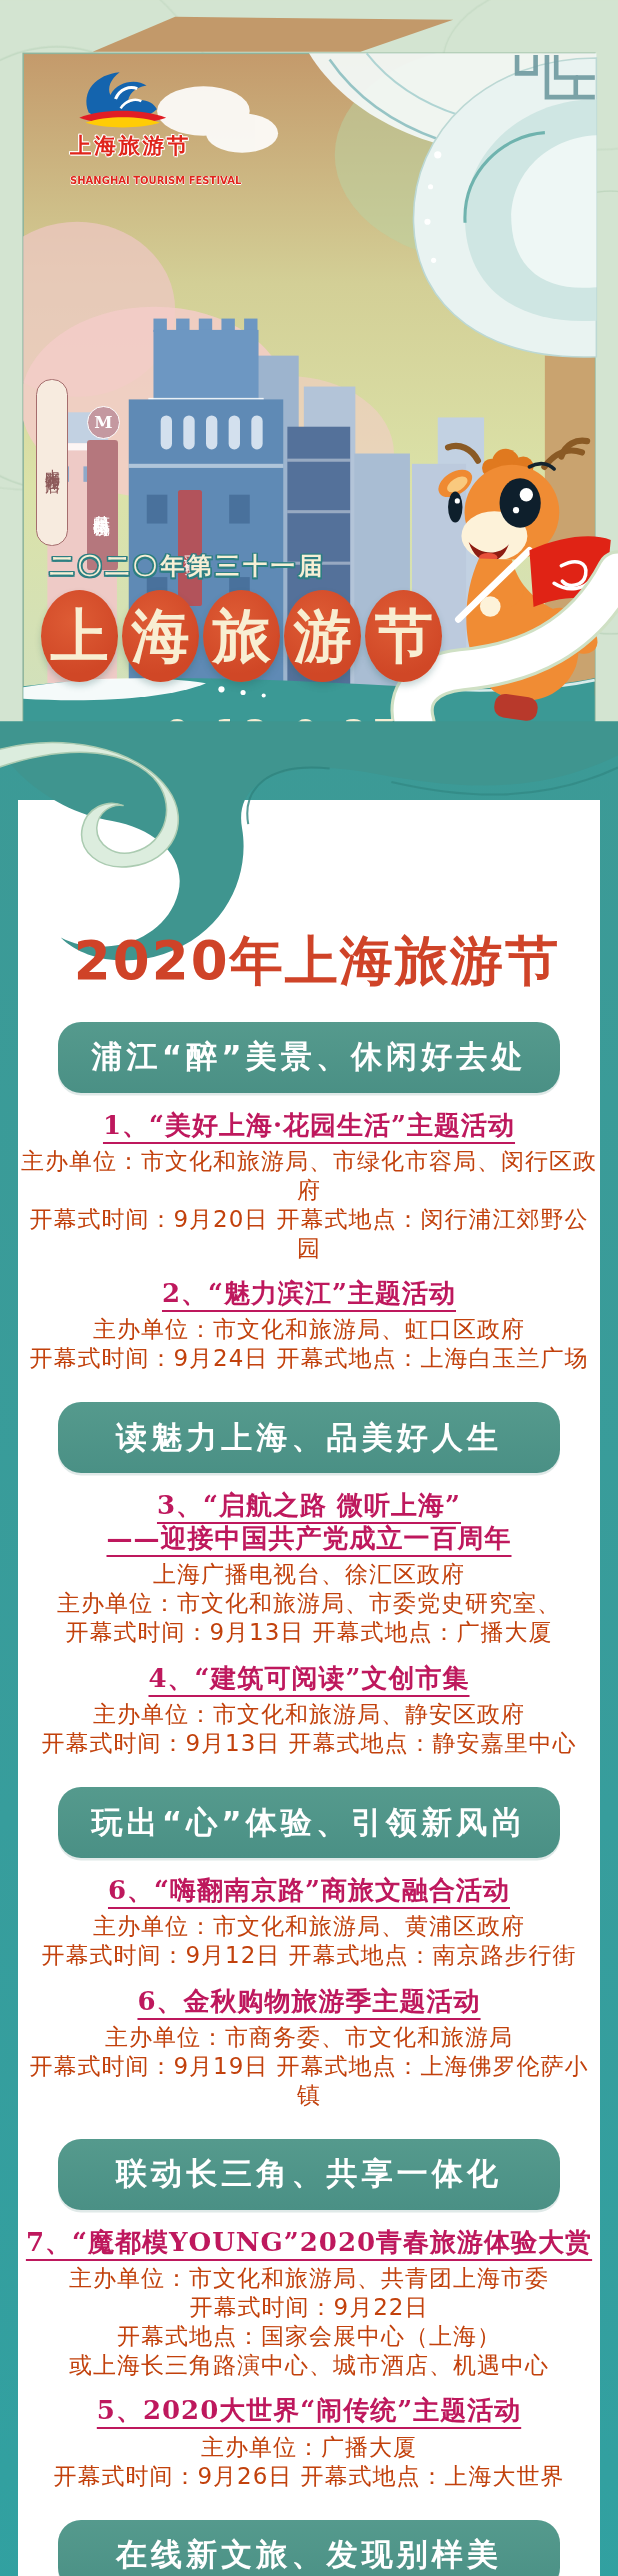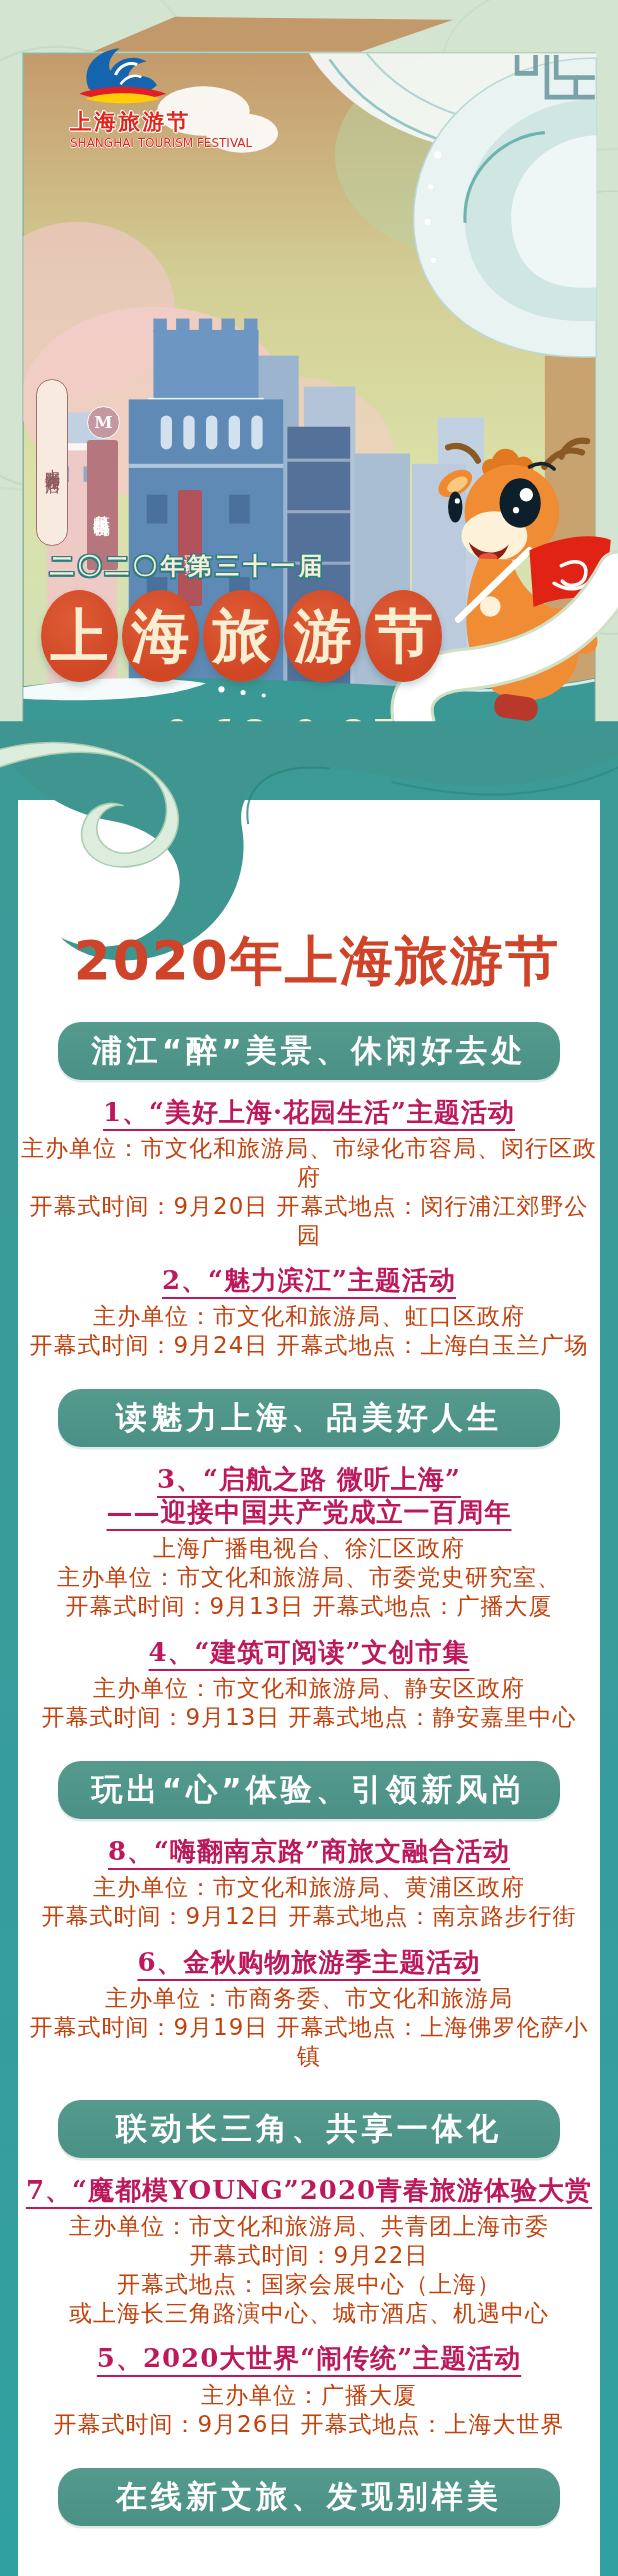--- a/index.html
+++ b/index.html
@@ -12,46 +12,46 @@
         display:flex;align-items:center;justify-content:center;text-align:center;}
   .sign1{left:36px;top:379px;width:30px;height:165px;background:#f7ebdf;border:1.5px solid #a56d6d;
          border-radius:15.5px;color:#8d5a5a;font-size:15px;letter-spacing:1.5px;}
   .sign2-medal{position:absolute;left:87px;top:406px;width:31px;height:31px;border-radius:50%;
          background:#c498a0;border:1.5px solid #fff;color:#fff;display:flex;align-items:center;
          justify-content:center;font:700 16.5px "DejaVu Serif","Liberation Serif",serif;}
   .sign2{left:87px;top:440px;width:31px;height:130px;background:#b5777d;border-radius:3.1px;
          color:#fff;font-size:17px;letter-spacing:1px;}
   .sign3{left:178px;top:490px;width:24px;height:116px;background:#b2535b;border-radius:2.6px;
          color:#fbe9e3;font-size:13px;letter-spacing:1px;}
-  .logo{position:absolute;left:70px;top:44px;width:106px;text-align:center;color:#e0251b;}
+  .logo{position:absolute;left:70px;top:68px;width:106px;text-align:center;color:#e0251b;}
   .logo .cn{font-family:"DejaVu Serif","Liberation Serif",serif;font-size:21.6px;font-weight:900;
         letter-spacing:2.6px;white-space:nowrap;
         text-shadow:-1px 0 0 #fff,1px 0 0 #fff,0 -1px 0 #fff,0 1px 0 #fff,1px 1px 0 #fff,-1px -1px 0 #fff;}
-  .logo .en{font-size:12px;font-weight:400;white-space:nowrap;margin-top:0;
+  .logo .en{font-size:10px;font-weight:700;white-space:nowrap;margin-top:15px;
         text-shadow:-0.5px 0 0 #fff,0.5px 0 0 #fff,0 -0.5px 0 #fff,0 0.5px 0 #fff;}
   .edition{position:absolute;left:50px;top:550px;font-size:24px;font-weight:900;color:#f7efd5;
         letter-spacing:3.6px;white-space:nowrap;
         text-shadow:1.5px 0 0 #2d7f82,-1.5px 0 0 #2d7f82,0 1.5px 0 #2d7f82,0 -1.5px 0 #2d7f82,1.5px 1.5px 0 #2d7f82,-1.5px 1.5px 0 #2d7f82,1.5px -1.5px 0 #2d7f82,-1.5px -1.5px 0 #2d7f82;}
   .badges{position:absolute;left:41px;top:590px;display:flex;gap:4.1px;}
   .badge{width:77px;height:92px;border-radius:50%;
         background:radial-gradient(circle at 42% 34%,#de5c35,#d04726 70%);
         display:flex;align-items:center;justify-content:center;box-shadow:0 4.1px 6.2px rgba(35,90,90,.25);}
   .badge span{font-size:58px;font-weight:900;color:#f8eed2;line-height:1;}
   .dates{position:absolute;left:41px;top:712px;width:487px;text-align:center;font-size:32px;
         font-weight:900;color:#f6edd3;letter-spacing:7.2px;text-shadow:1px 1.5px 0 #2d7f82;}
   
   .lower{position:absolute;left:0;top:748px;width:618px;height:2377px;
         background:linear-gradient(180deg,#3c9a96 0%,#379d9c 45%,#2da3a4 100%);}
   .panel{position:absolute;left:18px;top:800px;width:582px;height:2020px;background:#ffffff;}
   .wave{position:absolute;left:0;top:721px;}
   .content{position:absolute;left:18px;top:800px;width:582px;text-align:center;}
   .main-title{margin:130px 0 0 16px;font-size:53px;line-height:1.18;font-weight:900;color:#cf4328;
         letter-spacing:2.1px;}
   .sec{margin-top:29px;}
-  .banner{margin:16px auto;width:502px;height:58px;border-radius:23px;
+  .banner{margin:16px auto;width:502px;height:71px;border-radius:23px;
         background:linear-gradient(180deg,#559a8d,#4a9085);display:flex;align-items:center;
         justify-content:center;box-shadow:0 2.6px 0 rgba(50,110,100,.15);}
   .banner span{color:#ffffff;font-size:31px;font-weight:900;letter-spacing:4.1px;white-space:nowrap;}
   .item{margin-top:14.4px;}
   .item h3{margin:0 0 5.2px 0;font-family:"DejaVu Serif","Liberation Serif",serif;font-size:26px;
         line-height:33px;font-weight:700;color:#be185d;letter-spacing:1px;}
   .item h3 span{text-decoration:underline;text-decoration-thickness:2.1px;text-underline-offset:7.7px;}
   .item p{margin:0;font-size:23px;line-height:29px;color:#c2410c;font-weight:500;letter-spacing:1px;}
 </style>
 </head>
@@ -285,21 +285,21 @@
             <h3><span>4、“建筑可阅读”文创市集</span></h3>
             <p>主办单位：市文化和旅游局、静安区政府</p>
             <p>开幕式时间：9月13日 开幕式地点：静安嘉里中心</p>
           </article>
         </section>
         <section class="sec">
           <div class="banner">
             <span>玩出“心”体验、引领新风尚</span>
           </div>
           <article class="item">
-            <h3><span>8、“嗨翻南京路”商旅文融合活动</span></h3>
+            <h3><span>6、“嗨翻南京路”商旅文融合活动</span></h3>
             <p>主办单位：市文化和旅游局、黄浦区政府</p>
             <p>开幕式时间：9月12日 开幕式地点：南京路步行街</p>
           </article>
           <article class="item">
             <h3><span>6、金秋购物旅游季主题活动</span></h3>
             <p>主办单位：市商务委、市文化和旅游局</p>
             <p>开幕式时间：9月19日 开幕式地点：上海佛罗伦萨小镇</p>
           </article>
         </section>
         <section class="sec">

